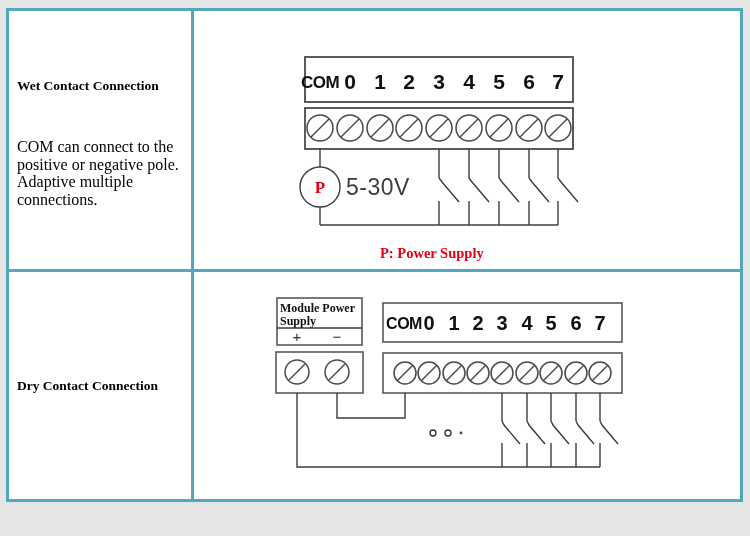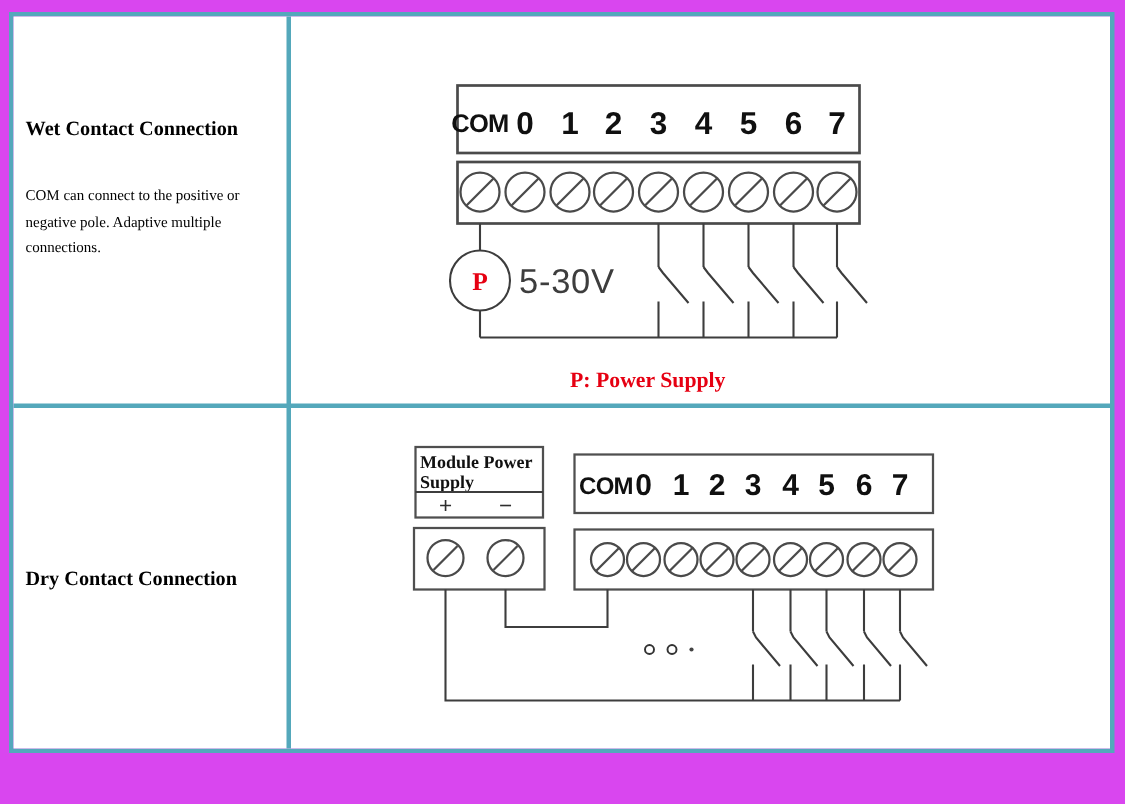--- a/index.html
+++ b/index.html
@@ -1,29 +1,29 @@
 <!DOCTYPE html>
 <html style="--table-border: #54A8BB; --wire: #3d3d3d; --red: #e60012; --text: #000000;"><head>
 <meta charset="utf-8">
 <style>
   html,body{margin:0;padding:0;background:#fff;}
-  .canvas{position:relative;width:750px;height:536px;background:#d946ef;overflow:hidden;
+  .canvas{position:relative;width:750px;height:536px;background:#e5e5e5;overflow:hidden;
           font-family:"Liberation Serif",serif;}
   .wiring-table{position:absolute;left:6px;top:8px;width:731px;height:488px;
                 border:3px solid var(--table-border,#54A8BB);
                 display:grid;grid-template-columns:185px 1fr;grid-template-rows:261px 1fr;}
   .cell{background:#fff;box-sizing:border-box;}
   .c-tl{border-right:3px solid var(--table-border,#54A8BB);
         border-bottom:3px solid var(--table-border,#54A8BB);
         padding:66px 3px 0 8px;}
   .c-tr{border-bottom:3px solid var(--table-border,#54A8BB);}
   .c-bl{border-right:3px solid var(--table-border,#54A8BB);
         padding-left:8px;display:flex;align-items:center;text-align:right;}
   .cell-title{font-weight:bold;font-size:13.5px;line-height:17px;color:var(--text,#000);}
-  .cell-desc{font-size:10px;line-height:17.5px;color:var(--text,#000);margin-top:28px;padding-right:2px;}
+  .cell-desc{font-size:16px;line-height:17.5px;color:var(--text,#000);margin-top:44px;padding-right:2px;}
   svg{display:block;}
   .box{fill:#fff;stroke:#4a4a4a;stroke-width:1.8;}
   .box2{fill:#fff;stroke:#4f4f4f;stroke-width:1.5;}
   .screw{fill:none;stroke:#4a4a4a;stroke-width:1.5;}
   .wire{fill:none;stroke:#3d3d3d;stroke-width:1.4;}
   .tlabel{font-family:"Liberation Sans",sans-serif;font-weight:bold;font-size:21px;
           fill:#101010;text-anchor:middle;}
   .tlabel-com{font-size:17px;letter-spacing:-0.5px;}
   .tlabel-sm{font-size:20px;}
   .tlabel-com-sm{font-size:16px;letter-spacing:-0.5px;}

